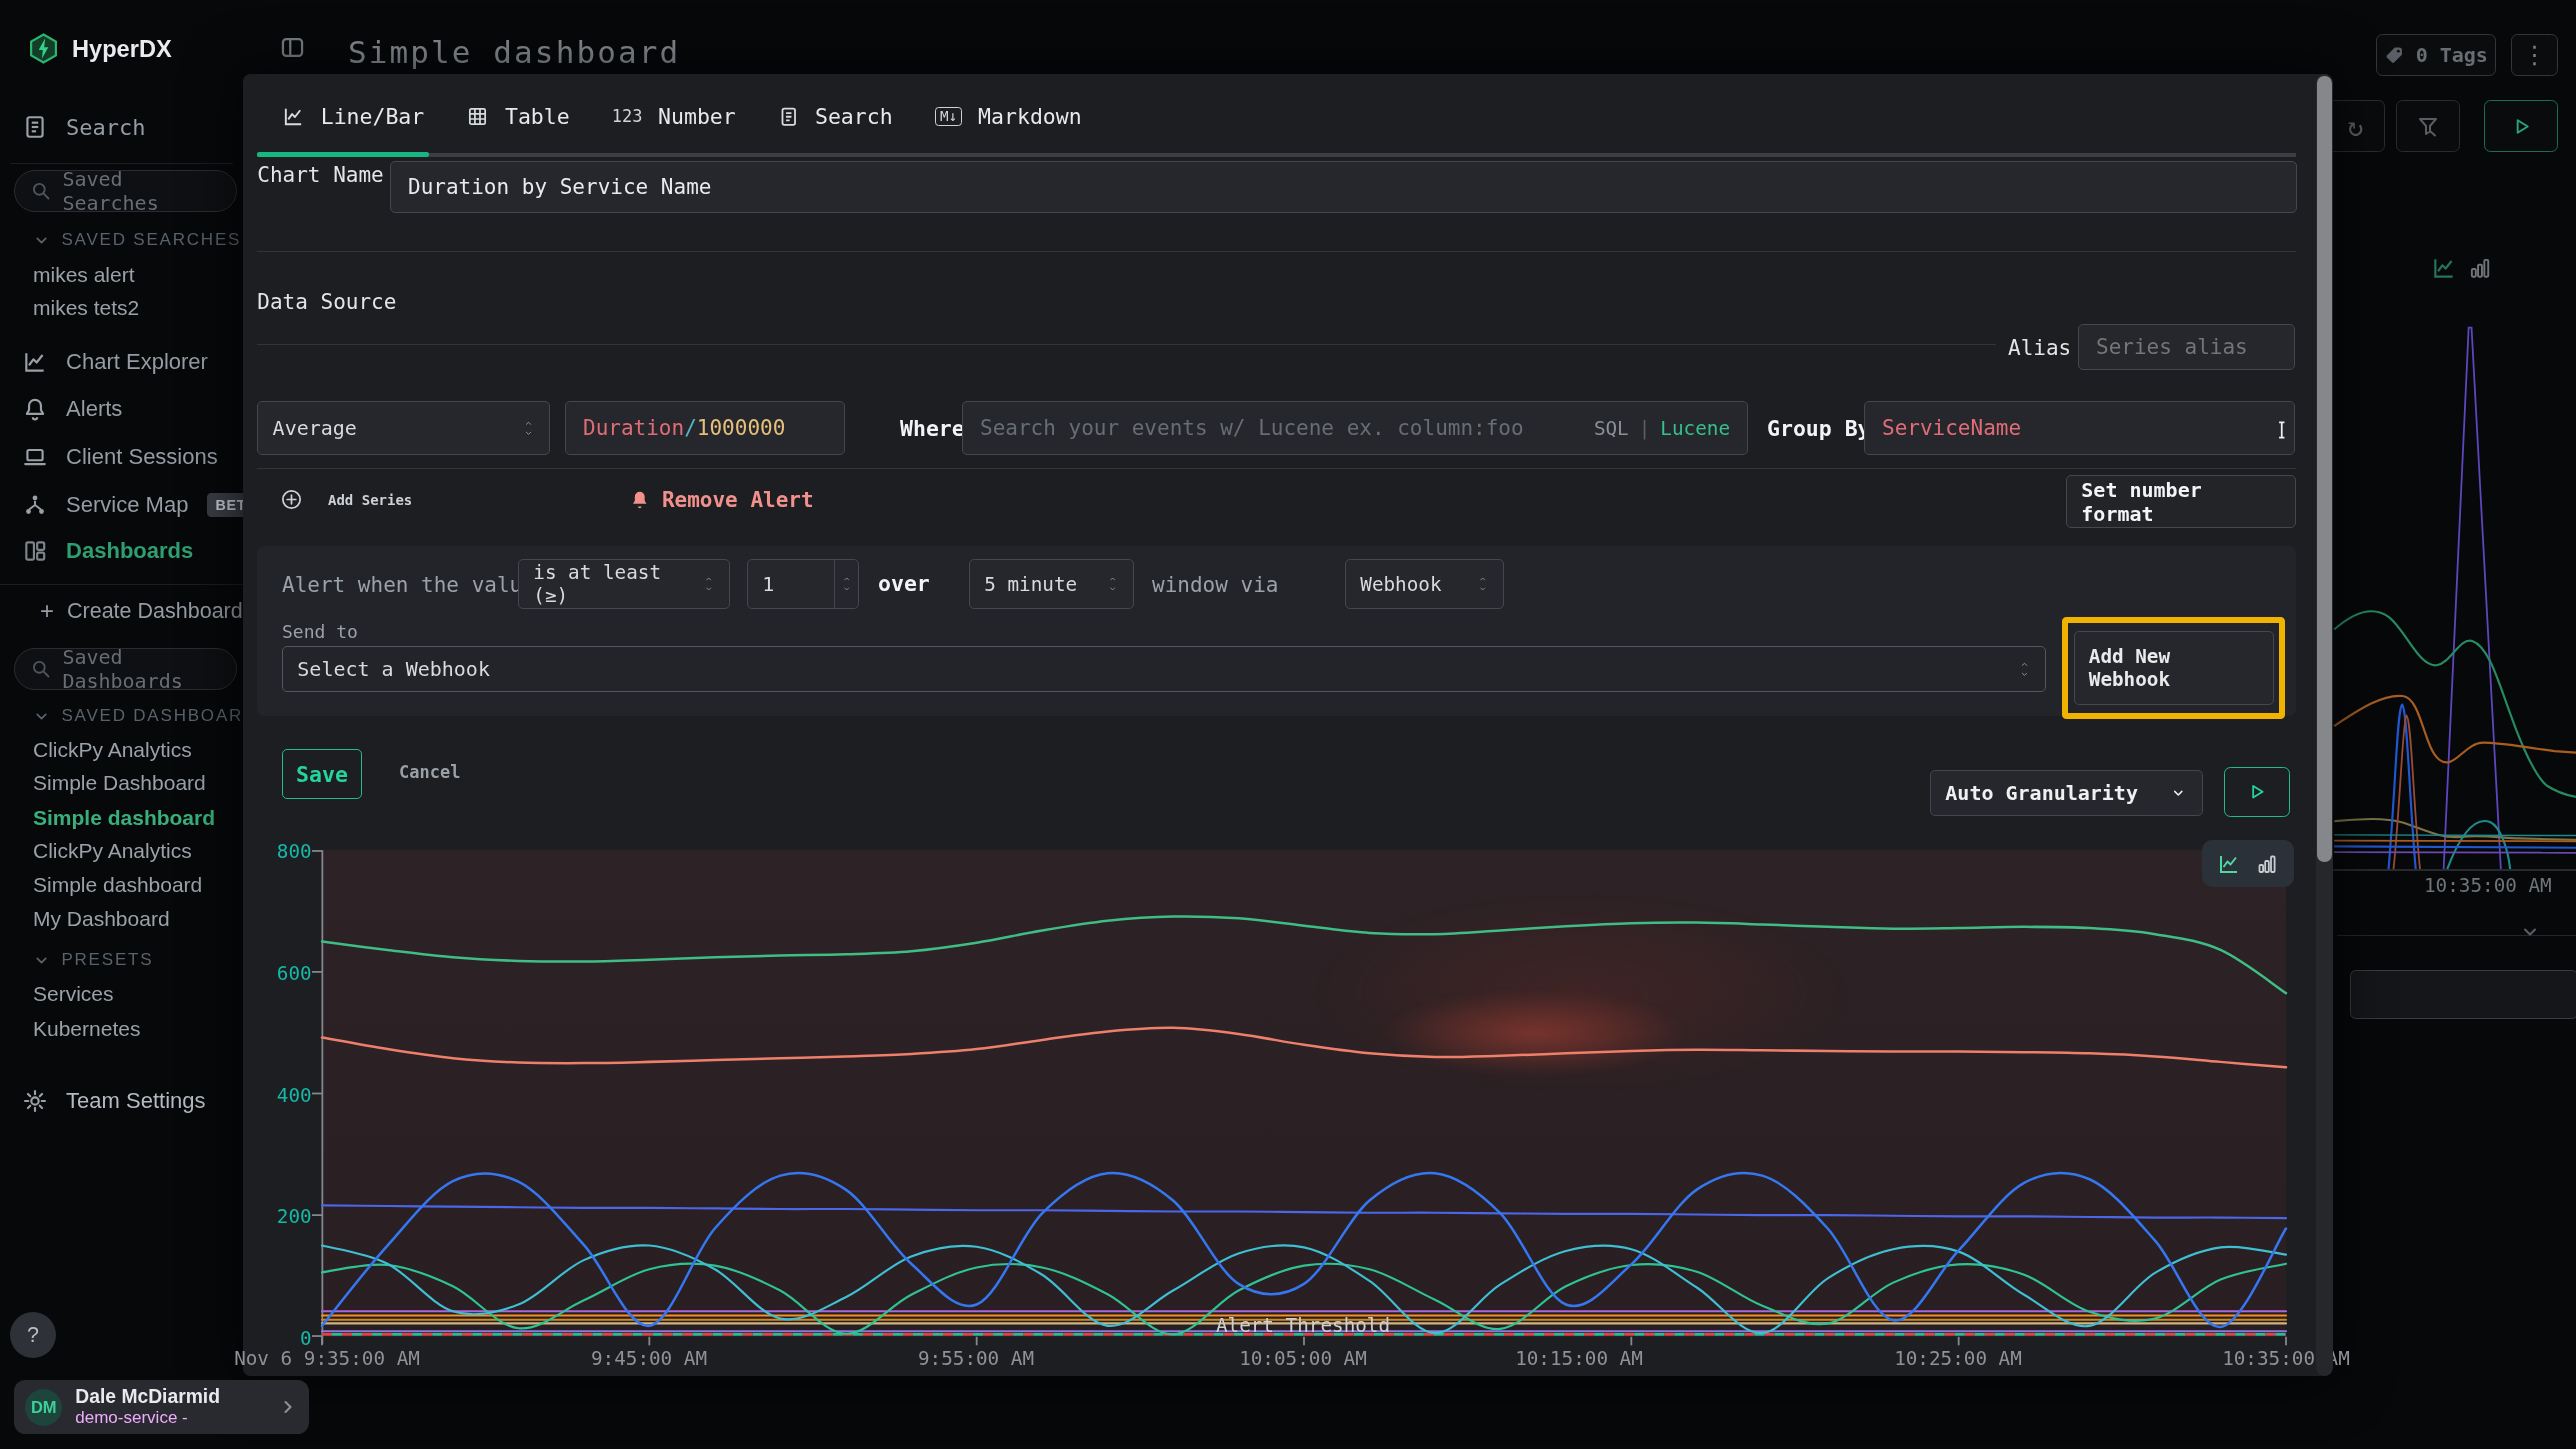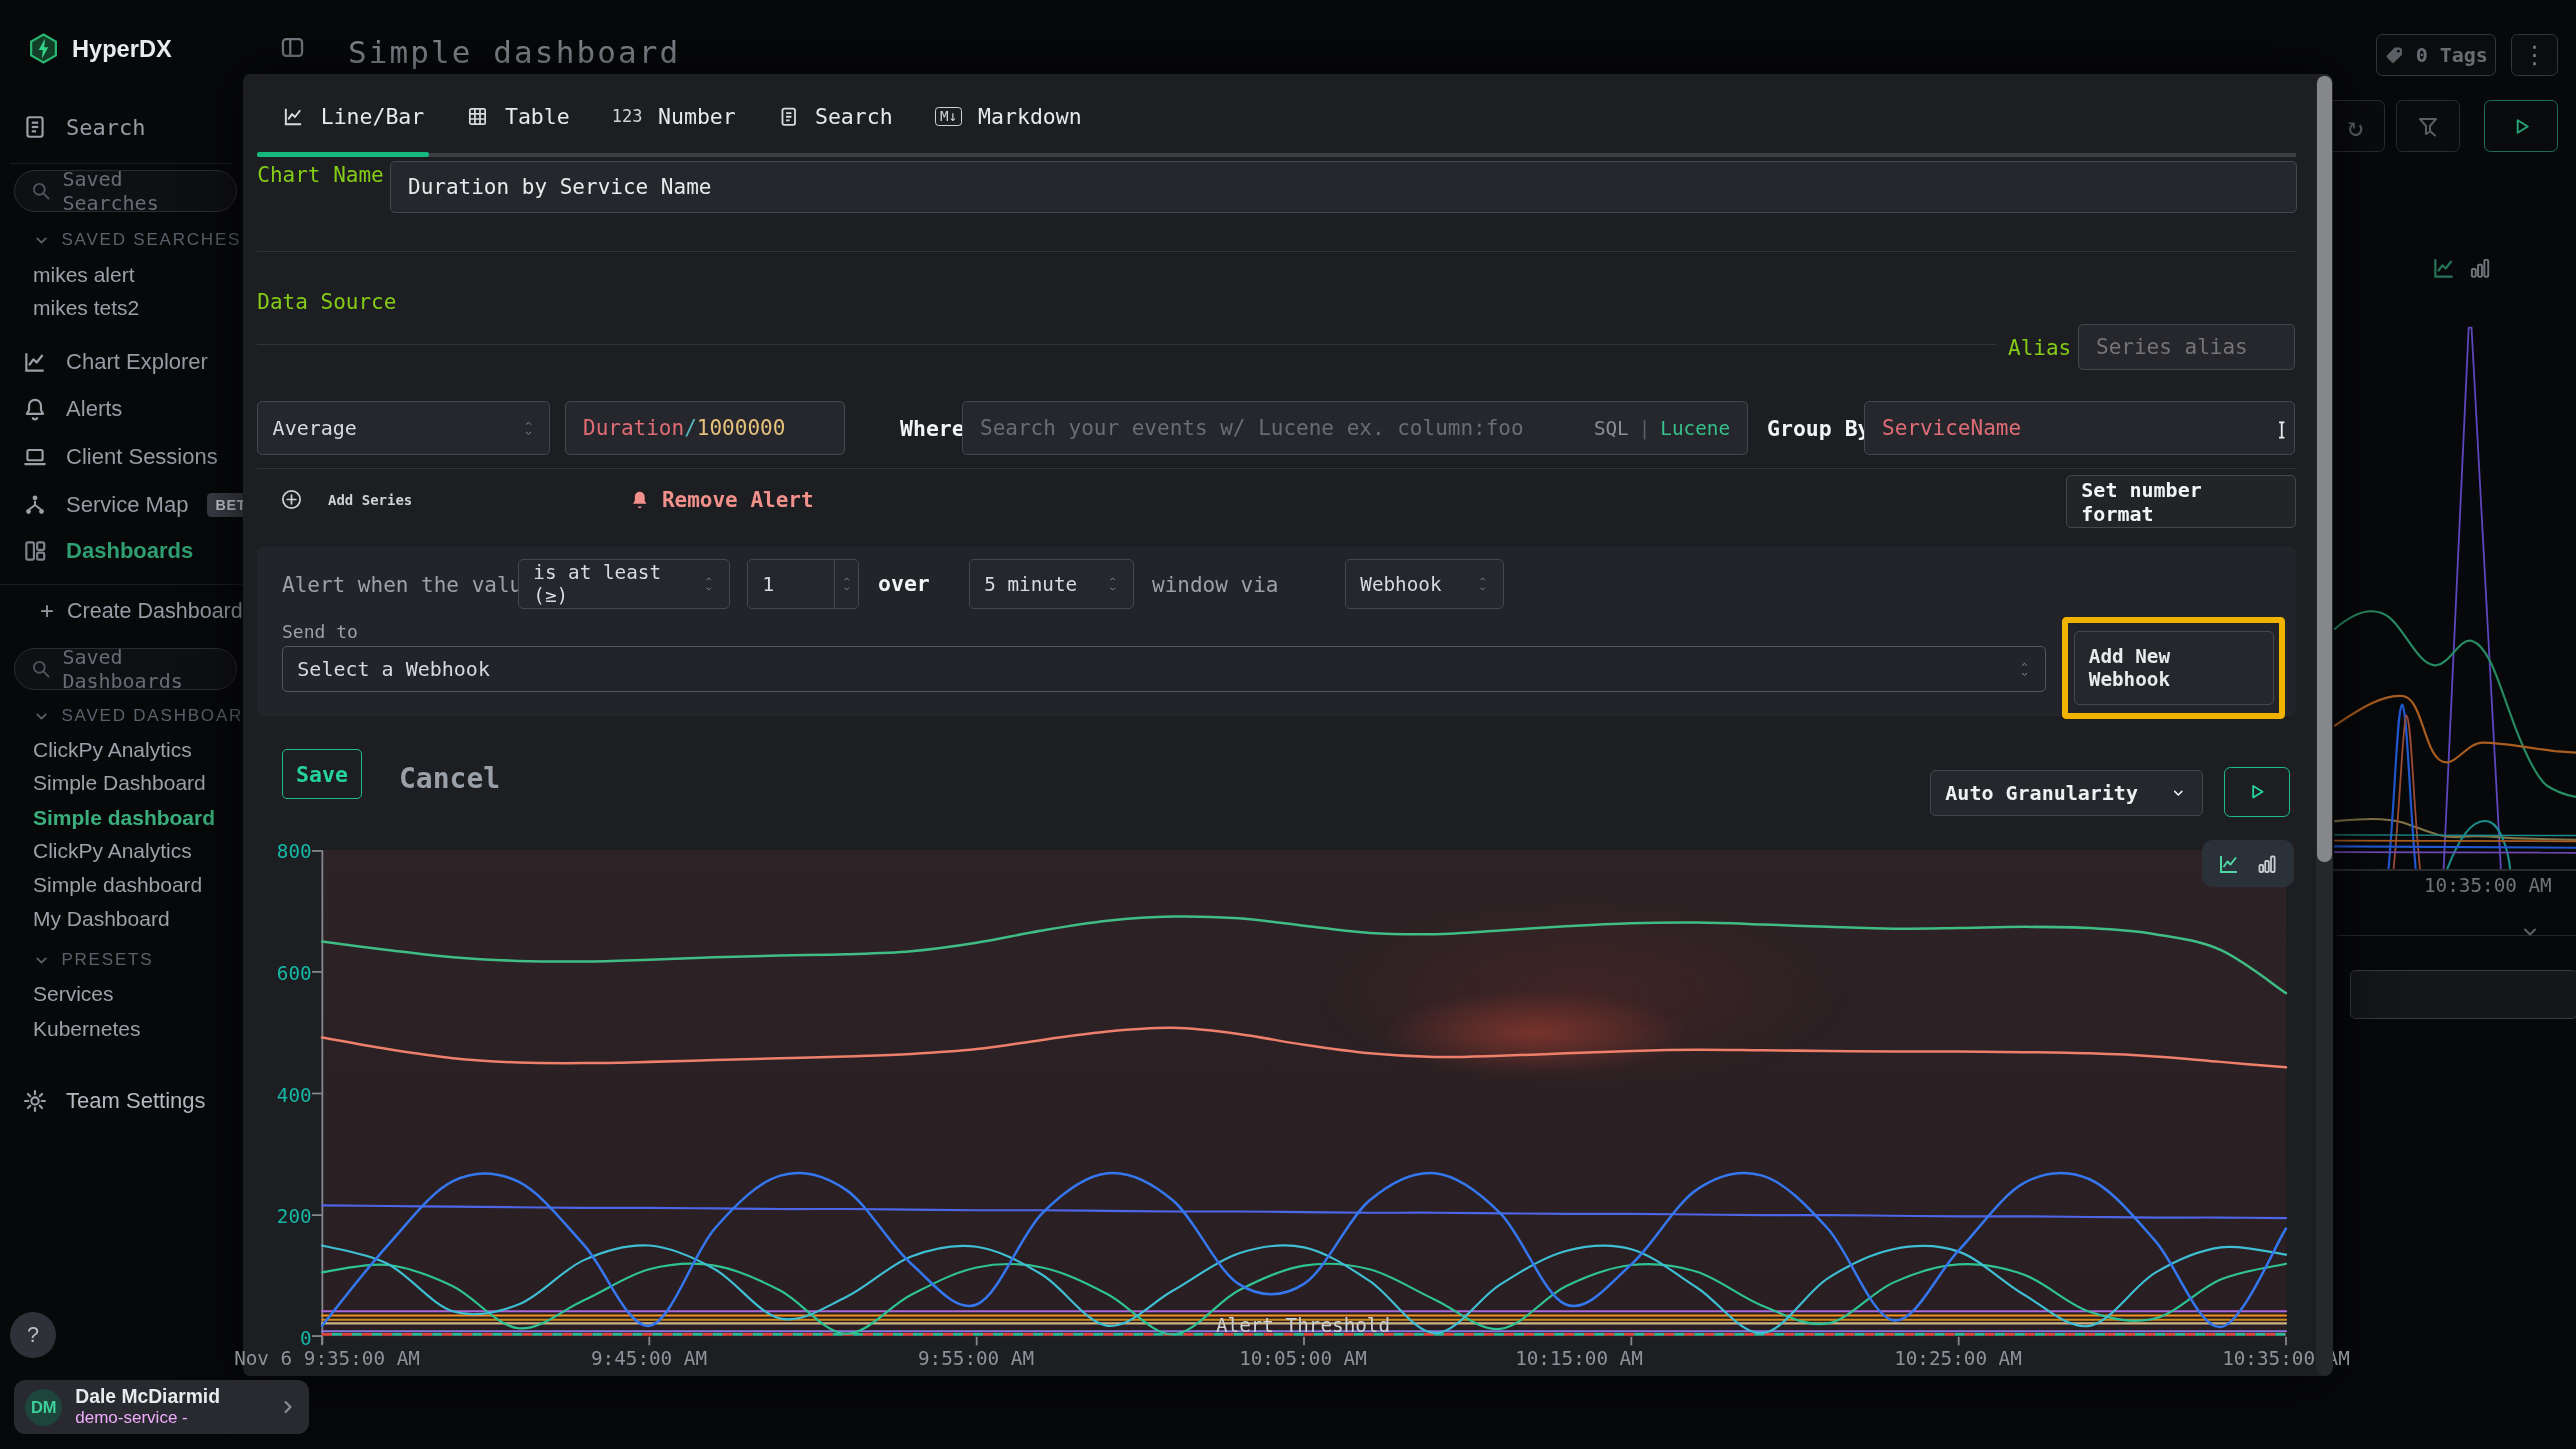--- a/index.html
+++ b/index.html
@@ -18,21 +18,21 @@
   .sdiv{height:1.4px;background:#1b1d21;}
   .badge{background:#3a3d45;color:#c7cbd3;font-size:14.3px;font-weight:bold;border-radius:4.3px;padding:3.6px 8.6px;letter-spacing:0.7px;}
   
   .tbtn{display:flex;align-items:center;justify-content:center;gap:10px;border:1.4px solid #33363b;
         border-radius:6.4px;background:#0b0c0e;color:#686d73;box-sizing:border-box;}
   
   .modal{position:absolute;left:243px;top:74px;width:2089px;height:1302px;background:#1d1e22;
          border-radius:7.2px;box-shadow:0 0 57px rgba(0,0,0,.75);z-index:10;}
   .m{position:absolute;}
   .tab{display:flex;align-items:center;gap:15.7px;color:#e7e9ec;font-size:21.5px;cursor:pointer;}
-  .lbl{color:#84cc16;font-size:21px;}
+  .lbl{color:#e5e5e5;font-size:21px;}
   .dimlbl{color:#9ba1a8;font-size:21px;}
   .whitelbl{color:#f2f4f6;font-size:21.5px;font-weight:bold;}
   .inp{background:#26272c;border:1.4px solid #45474e;border-radius:5px;box-sizing:border-box;
        color:#e8eaec;font-size:21px;display:flex;align-items:center;padding:0 17px;
        font-family:"DejaVu Sans Mono","Liberation Mono",monospace;}
   .sel{background:#26272c;border:1.4px solid #45474e;border-radius:5px;box-sizing:border-box;
        color:#d7dade;font-size:20px;display:flex;align-items:center;padding:0 14.3px;cursor:pointer;}
   .ph{color:#676d74;}
   .hdiv{height:1.4px;background:#32343a;}
   .updown{display:flex;flex-direction:column;gap:1.4px;margin-left:auto;color:#9aa0a6;}
@@ -516,21 +516,21 @@
         </svg>
       <svg width="13" height="8.6" viewBox="0 0 18 12">
           <use href="#i-chev"></use>
         </svg>
     </span>
   </div>
 
   <div class="m" style="left:39px;top:675px;width:80px;height:50px;border:1.4px solid #1fbd8c;border-radius:5px;display:flex;align-items:center;justify-content:center;color:#25d49c;font-size:21.5px;font-weight:bold;box-sizing:border-box">
     <span>Save</span>
   </div>
-  <span class="m" style="left:156px;top:688px;color:#9aa0a7;font-size:28px;font-weight:bold">Cancel</span>
+  <span class="m" style="left:156px;top:688px;color:#9aa0a7;font-size:17px;font-weight:bold">Cancel</span>
   <div class="m sel" style="left:1687px;top:696px;width:273px;height:46px;border-color:#44464d;color:#eef0f2;font-weight:bold">
     <span>Auto Granularity</span>
     <span style="margin-left:auto;color:#eef0f2">
         <svg width="18.6" height="14.3" viewBox="0 0 26 20">
           <use href="#i-chev"></use>
         </svg>
       </span>
   </div>
   <div class="m" style="left:1981px;top:693px;width:66px;height:50px;border:1.8px solid #1fbd8c;border-radius:6.4px;display:flex;align-items:center;justify-content:center;color:#25d49c;box-sizing:border-box">
     <span>

